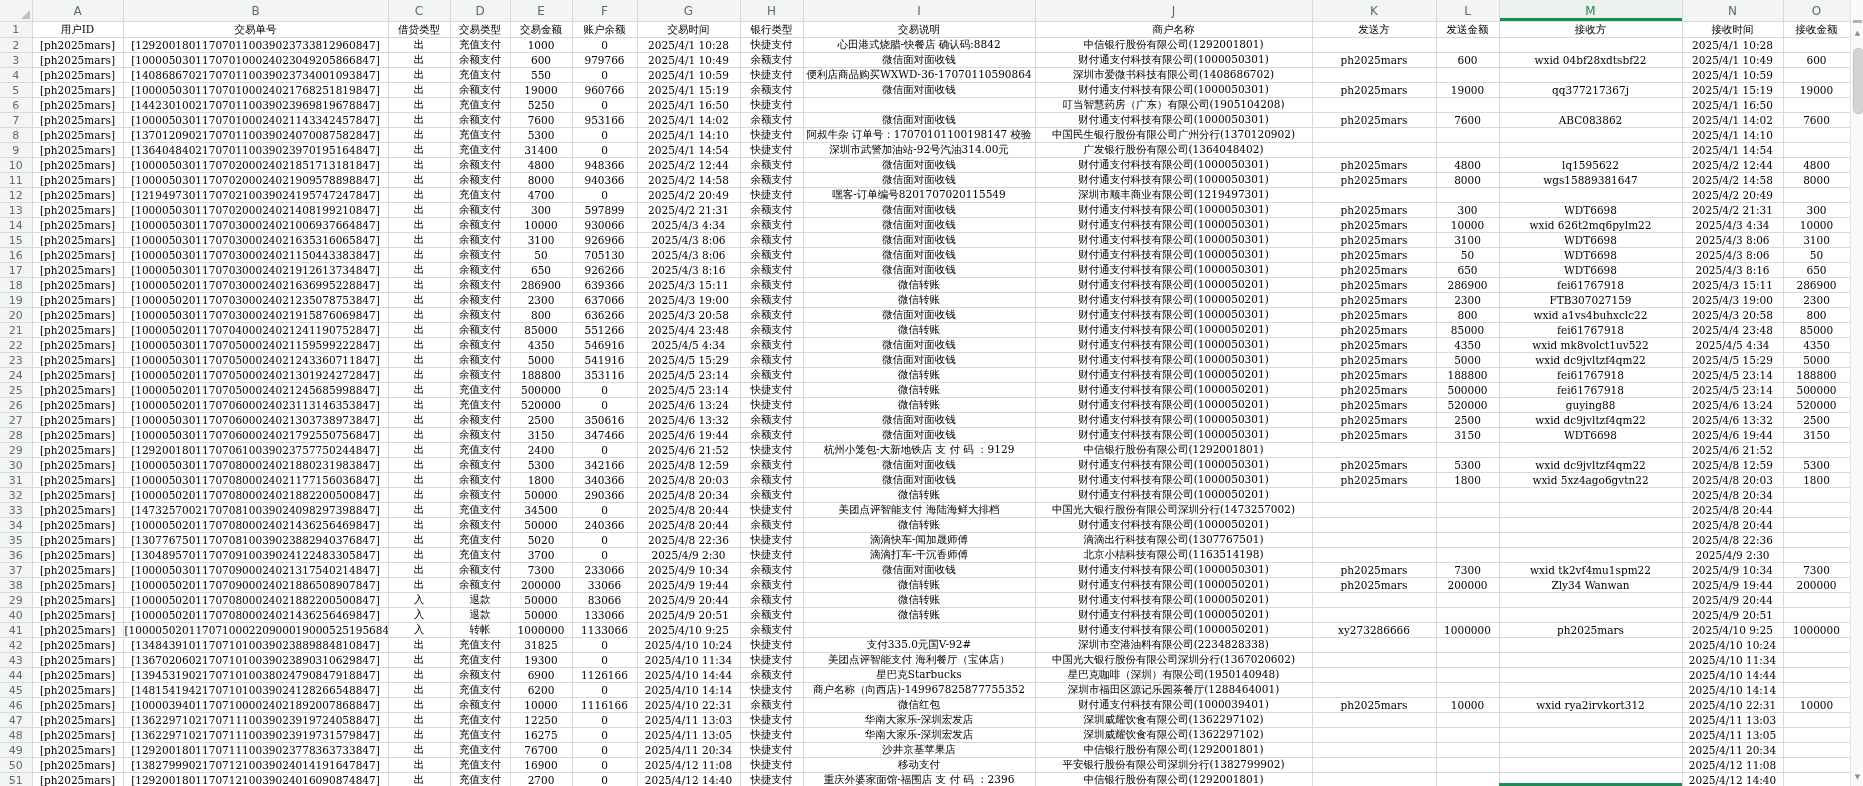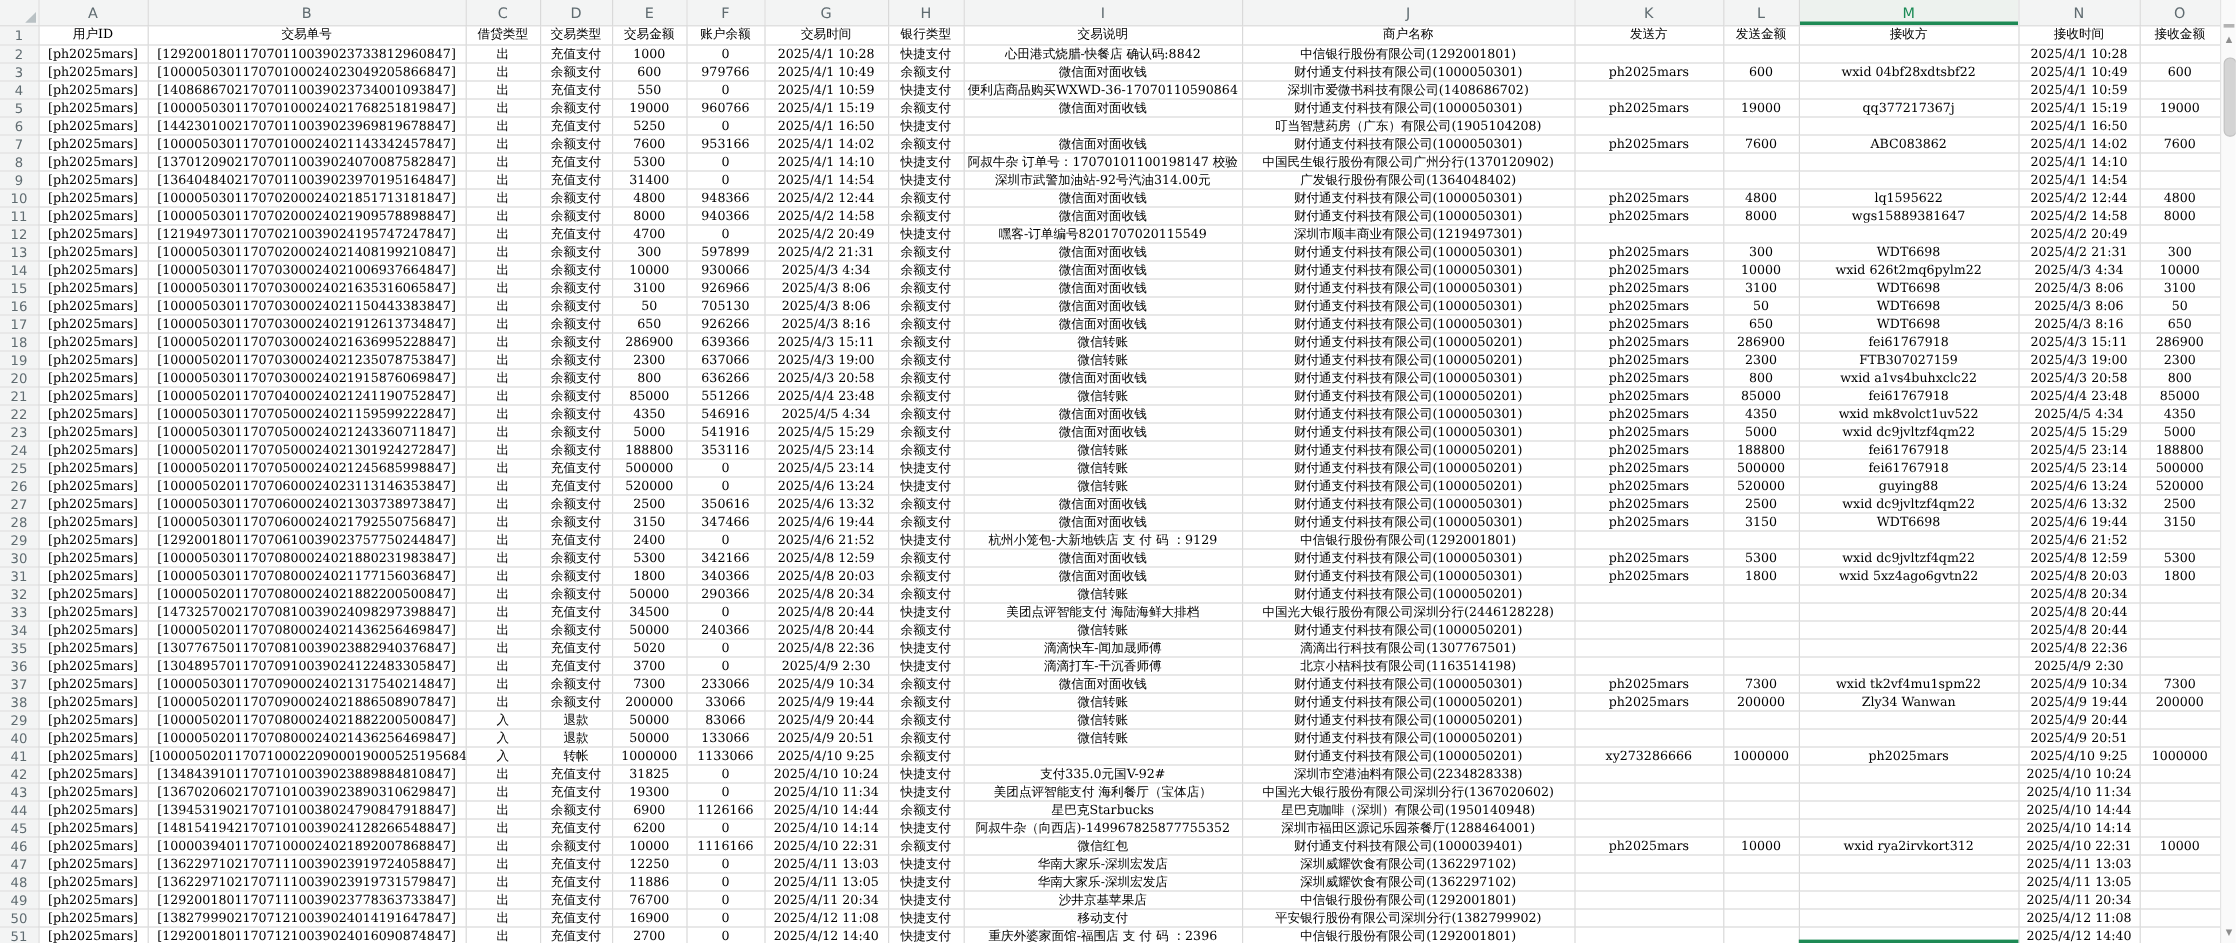--- a/index.html
+++ b/index.html
@@ -669,21 +669,21 @@
           <td class="rn">33</td>
           <td>[ph2025mars]</td>
           <td>[147325700217070810039024098297398847]</td>
           <td>出</td>
           <td>充值支付</td>
           <td>34500</td>
           <td>0</td>
           <td>2025/4/8 20:44</td>
           <td>快捷支付</td>
           <td>美团点评智能支付 海陆海鲜大排档</td>
-          <td>中国光大银行股份有限公司深圳分行(2446128228)</td>
+          <td>中国光大银行股份有限公司深圳分行(1473257002)</td>
           <td></td>
           <td></td>
           <td></td>
           <td>2025/4/8 20:44</td>
           <td></td>
         </tr>
         <tr>
           <td class="rn">34</td>
           <td>[ph2025mars]</td>
           <td>[100005020117070800024021436256469847]</td>
@@ -884,21 +884,21 @@
         <tr>
           <td class="rn">45</td>
           <td>[ph2025mars]</td>
           <td>[148154194217071010039024128266548847]</td>
           <td>出</td>
           <td>充值支付</td>
           <td>6200</td>
           <td>0</td>
           <td>2025/4/10 14:14</td>
           <td>快捷支付</td>
-          <td>阿叔牛杂（向西店)-149967825877755352</td>
+          <td>商户名称（向西店)-149967825877755352</td>
           <td>深圳市福田区源记乐园茶餐厅(1288464001)</td>
           <td></td>
           <td></td>
           <td></td>
           <td>2025/4/10 14:14</td>
           <td></td>
         </tr>
         <tr>
           <td class="rn">46</td>
           <td>[ph2025mars]</td>
@@ -934,21 +934,21 @@
           <td></td>
           <td>2025/4/11 13:03</td>
           <td></td>
         </tr>
         <tr>
           <td class="rn">48</td>
           <td>[ph2025mars]</td>
           <td>[136229710217071110039023919731579847]</td>
           <td>出</td>
           <td>充值支付</td>
-          <td>11886</td>
+          <td>16275</td>
           <td>0</td>
           <td>2025/4/11 13:05</td>
           <td>快捷支付</td>
           <td>华南大家乐-深圳宏发店</td>
           <td>深圳威耀饮食有限公司(1362297102)</td>
           <td></td>
           <td></td>
           <td></td>
           <td>2025/4/11 13:05</td>
           <td></td>

